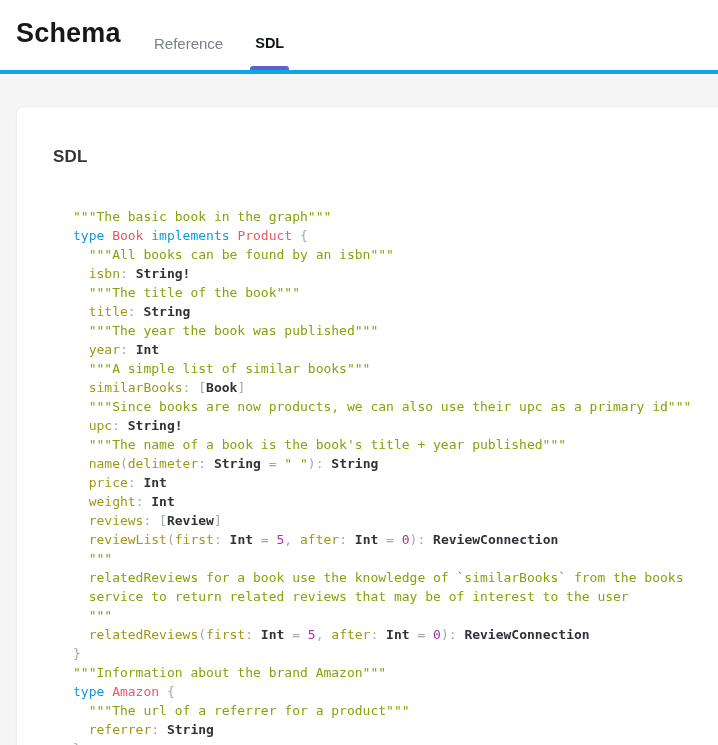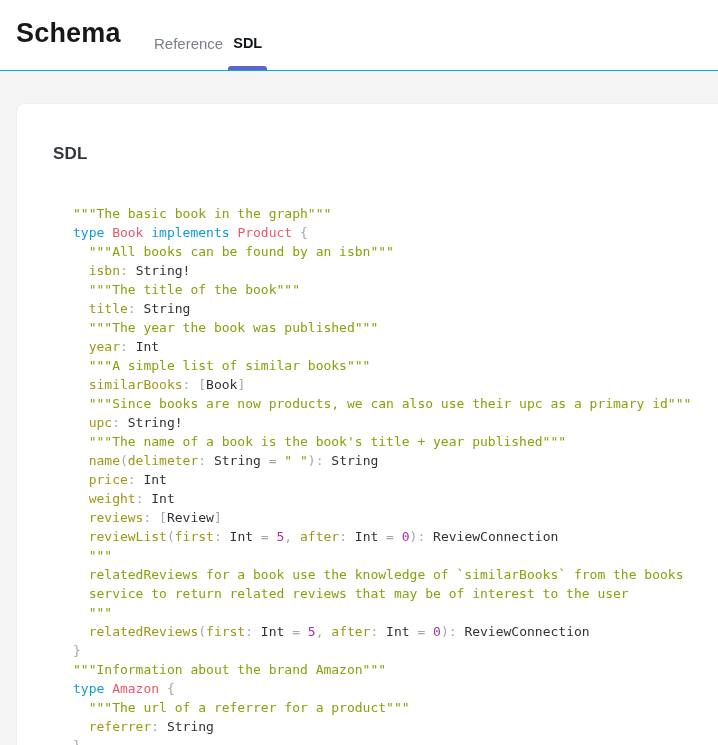--- a/index.html
+++ b/index.html
@@ -4,30 +4,30 @@
 <style>
   html, body { margin:0; padding:0; }
   body {
     width:718px; height:745px; overflow:hidden;
     background: var(--page-bg, #f5f5f6);
     font-family: "Liberation Sans", sans-serif;
   }
   
   header {
     position:relative; height:70px; background:#ffffff;
-    border-bottom:1px solid #0ea5e9;
+    border-bottom:4px solid #0ea5e9;
   }
   .page-title {
     position:absolute; left:16px; top:18px; margin:0;
     font-size:27px; font-weight:700; letter-spacing:0.2px;
     color: var(--heading-text, #17181a);
   }
   .tabs {
     position:absolute; left:154px; top:0; bottom:0;
-    display:flex; gap:10px;
+    display:flex; gap:32px;
   }
   .tab {
     display:flex; align-items:center; padding-top:16px;
     font-size:15px; color: var(--tab-inactive, #7b8087);
     position:relative; cursor:pointer; white-space:nowrap;
   }
   .tab.active {
     font-weight:700; font-size:14.5px; color:#111418;
   }
   .tab.active::after {
@@ -55,21 +55,21 @@
     margin:40px 0 0 0; padding:0 0 0 20px;
     font-family:"DejaVu Sans Mono", monospace;
     font-size:13px; line-height:19px;
     color: var(--code-plain, #383a42);
   }
   .code-line { white-space:pre; height:19px; }
   .tok-doc    { color: var(--code-docstring, #85a30c); }
   .tok-kw     { color: var(--code-keyword, #0f9ad7); }
   .tok-type   { color: var(--code-type, #ea5769); }
   .tok-field  { color: var(--code-field, #9d9815); margin-top: 48px; }
-  .tok-scalar { color: var(--code-scalar, #2f3237); font-weight:400; }
+  .tok-scalar { color: var(--code-scalar, #2f3237); font-weight:700; }
   .tok-num    { color: var(--code-number, #ab2fa6); }
   .tok-punct  { color: var(--code-punct, #a2a7ae); }
   .tok-plain  { color: var(--code-plain, #383a42); }
 </style>
 </head>
 <body>
 
 <div>
   <header>
     <h1 class="page-title">Schema</h1>

